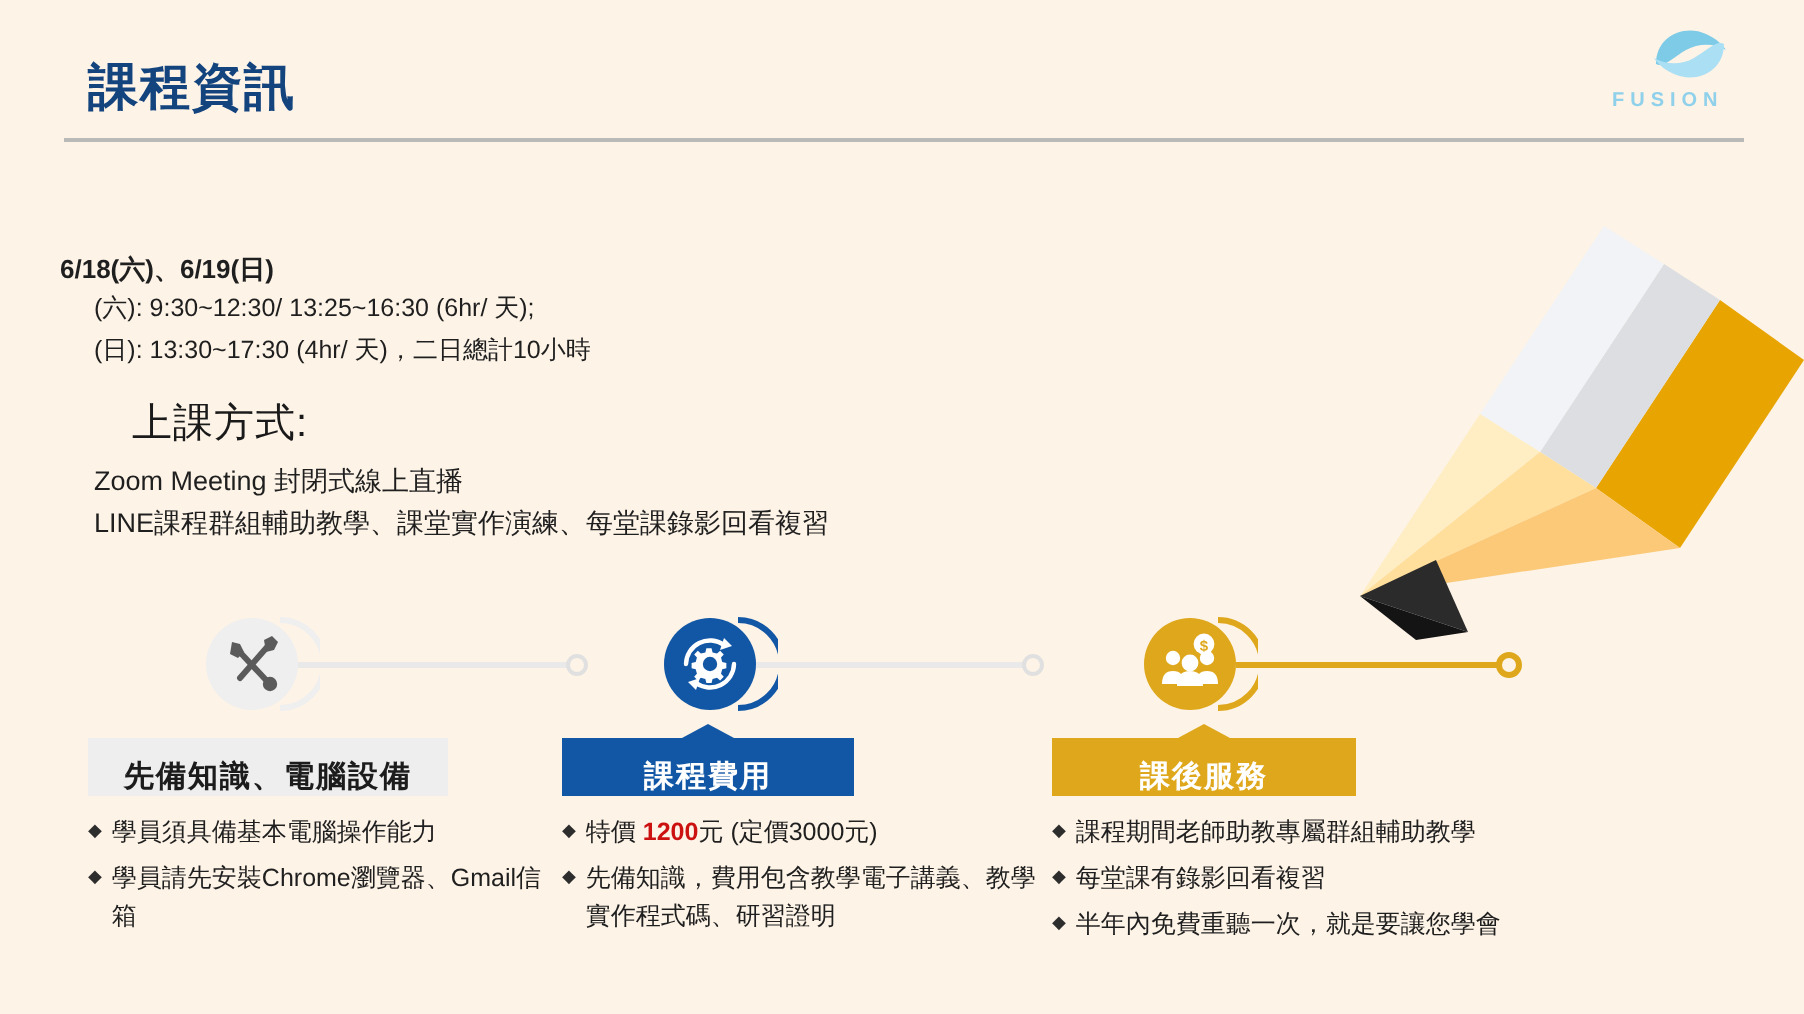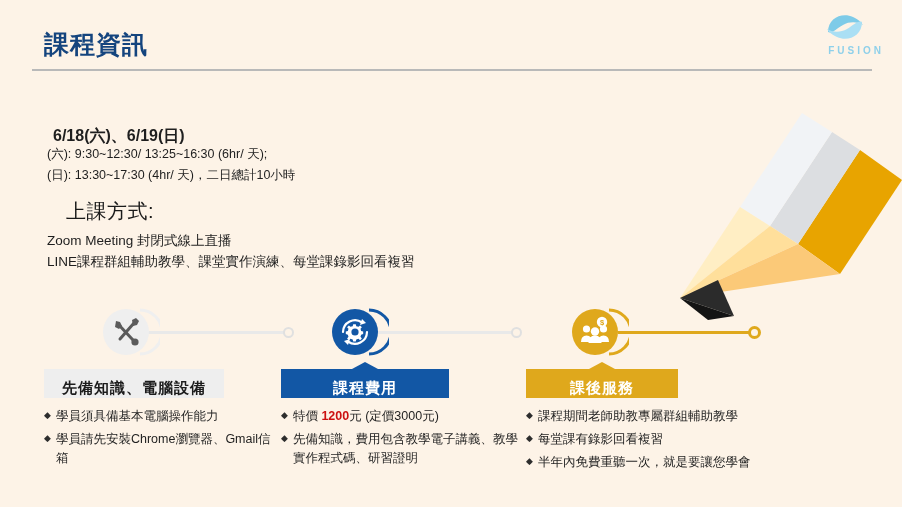--- a/index.html
+++ b/index.html
@@ -5,21 +5,21 @@
   html,body{margin:0;padding:0;}
   body{
     width:902px;height:507px;overflow:hidden;
     background:#fdf3e7;
     font-family:"Liberation Sans","DejaVu Sans",sans-serif;
     position:relative;
   }
   .slide{position:relative;width:902px;height:507px;}
 
   
-  .logo{position:absolute;right:18px;top:10px;width:78px;text-align:right;}
+  .logo{position:absolute;right:18px;top:10px;width:78px;text-align:left;}
   .logo svg{display:block;margin:0 auto;}
   .logo-word{
     font-size:10px;letter-spacing:3px;color:#8fd0ea;
     font-weight:600;margin-top:1px;
   }
 
   
   .page-title{
     position:absolute;left:44px;top:31px;
     font-size:25px;font-weight:bold;color:#14447e;
@@ -32,21 +32,21 @@
 
   
   .sec-head{
     position:absolute;font-size:20px;color:#1a1a1a;font-weight:400;
     letter-spacing:.5px;
   }
   .h-time{left:46px;top:92px;}
   .h-mode{left:46px;top:198px;margin-left:20px;}
 
   .line{position:absolute;color:#1f1f1f;white-space:nowrap;}
-  .l-dates{left:53px;top:126px;font-size:16px;font-weight:bold;}
+  .l-dates{left:30px;top:126px;font-size:13px;font-weight:bold;}
   .l-sat{left:47px;top:146px;font-size:12.5px;}
   .l-sun{left:47px;top:167px;font-size:12.5px;}
   .l-zoom{left:47px;top:232px;font-size:13.5px;}
   .l-line{left:47px;top:253px;font-size:13.5px;}
 
   
   .pencil{position:absolute;left:612px;top:92px;width:290px;height:250px;}
 
   
   .connector{position:absolute;height:3px;}
@@ -60,21 +60,21 @@
   .arc{position:absolute;}
 
   
   .col{position:absolute;}
   .banner{
     position:relative;display:flex;align-items:flex-end;justify-content:center;
     height:29px;font-size:15px;font-weight:bold;letter-spacing:1px;
     box-sizing:border-box;
   }
   .banner.grey{background:#eeeeee;color:#1c1c1c;width:180px;}
-  .banner.blue{background:#1257a5;color:#ffffff;width:168px;}
+  .banner.blue{background:#1257a5;color:#ffffff;width:146px;}
   .banner.gold{background:#dfa81c;color:#ffffff;width:152px;}
   .notch{
     position:absolute;top:-7px;left:50%;transform:translateX(-50%);
     width:0;height:0;border-left:13px solid transparent;
     border-right:13px solid transparent;
   }
   .notch.blue{border-bottom:7px solid #1257a5;}
   .notch.gold{border-bottom:7px solid #dfa81c;}
 
   .bullets{margin-top:9px;}

